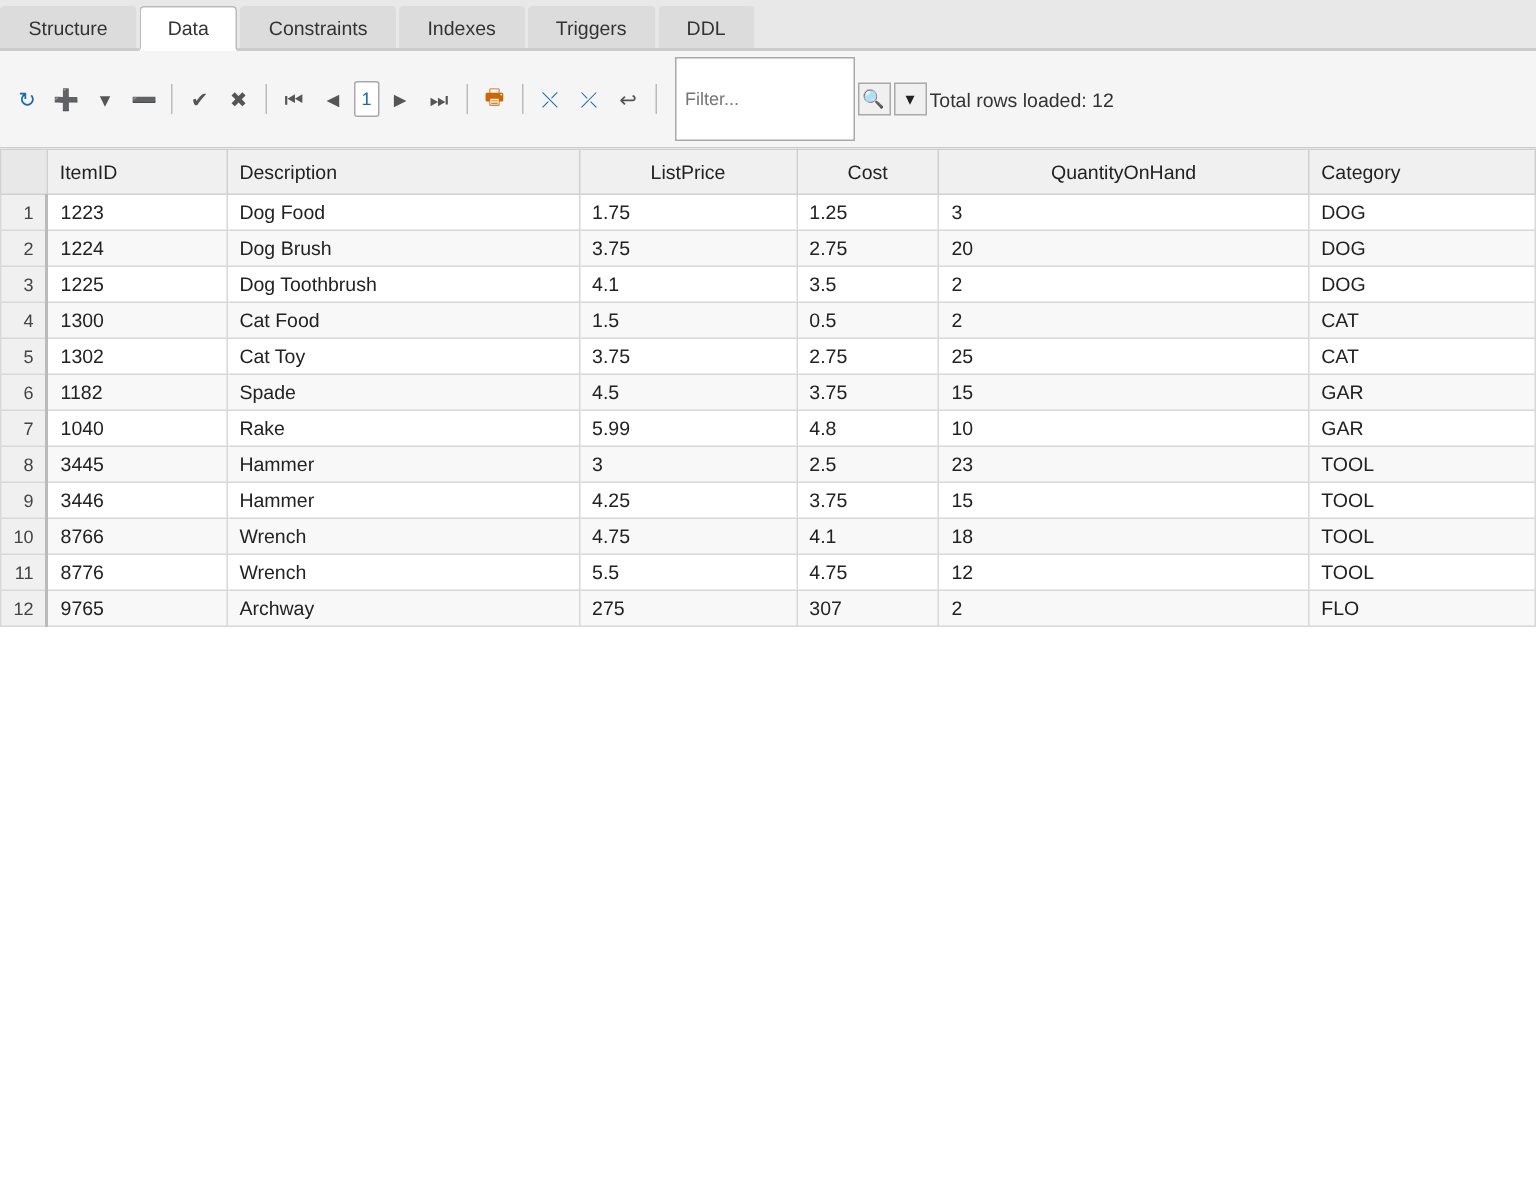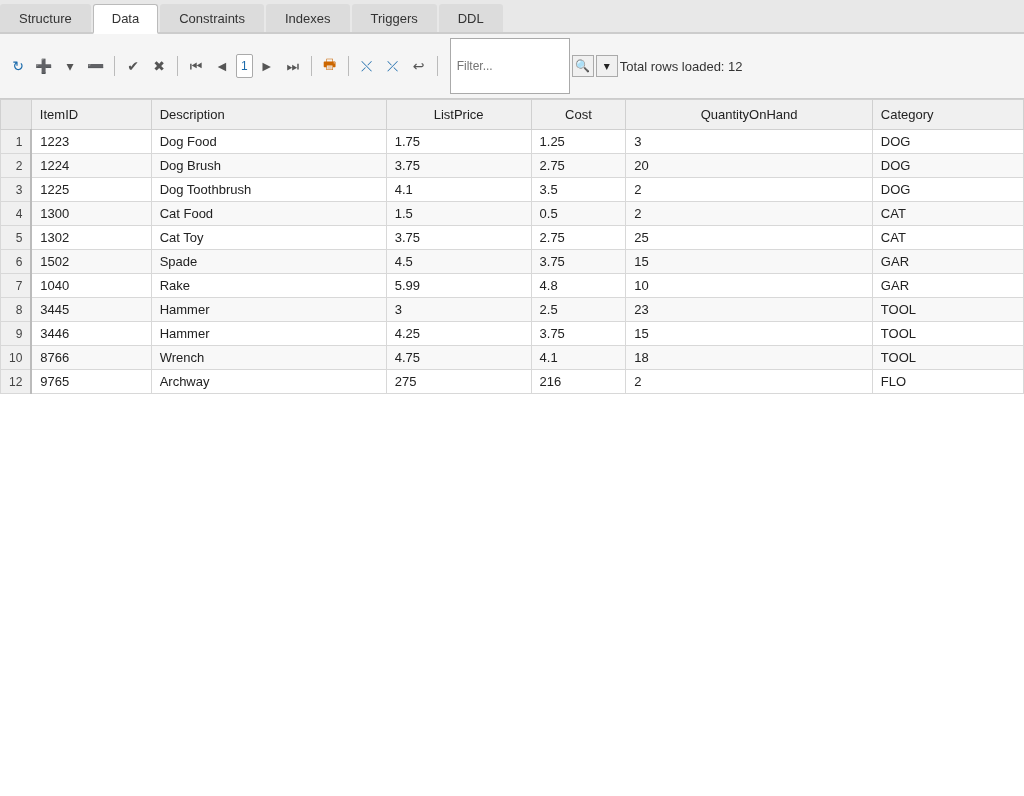--- a/index.html
+++ b/index.html
@@ -251,21 +251,21 @@
             <td class="row-num">5</td>
             <td>1302</td>
             <td>Cat Toy</td>
             <td class="num">3.75</td>
             <td class="num">2.75</td>
             <td class="num">25</td>
             <td>CAT</td>
           </tr>
           <tr>
             <td class="row-num">6</td>
-            <td>1502</td>
+            <td>1182</td>
             <td>Spade</td>
             <td class="num">4.5</td>
             <td class="num">3.75</td>
             <td class="num">15</td>
             <td>GAR</td>
           </tr>
           <tr>
             <td class="row-num">7</td>
             <td>1040</td>
             <td>Rake</td>
@@ -295,24 +295,33 @@
           <tr>
             <td class="row-num">10</td>
             <td>8766</td>
             <td>Wrench</td>
             <td class="num">4.75</td>
             <td class="num">4.1</td>
             <td class="num">18</td>
             <td>TOOL</td>
           </tr>
           <tr>
+            <td class="row-num">11</td>
+            <td>8776</td>
+            <td>Wrench</td>
+            <td class="num">5.5</td>
+            <td class="num">4.75</td>
+            <td class="num">12</td>
+            <td>TOOL</td>
+          </tr>
+          <tr>
             <td class="row-num">12</td>
             <td>9765</td>
             <td>Archway</td>
             <td class="num">275</td>
-            <td class="num">216</td>
+            <td class="num">307</td>
             <td class="num">2</td>
             <td>FLO</td>
           </tr>
         </tbody>
     </table>
   </div>
 </div>
 
 </body></html>

